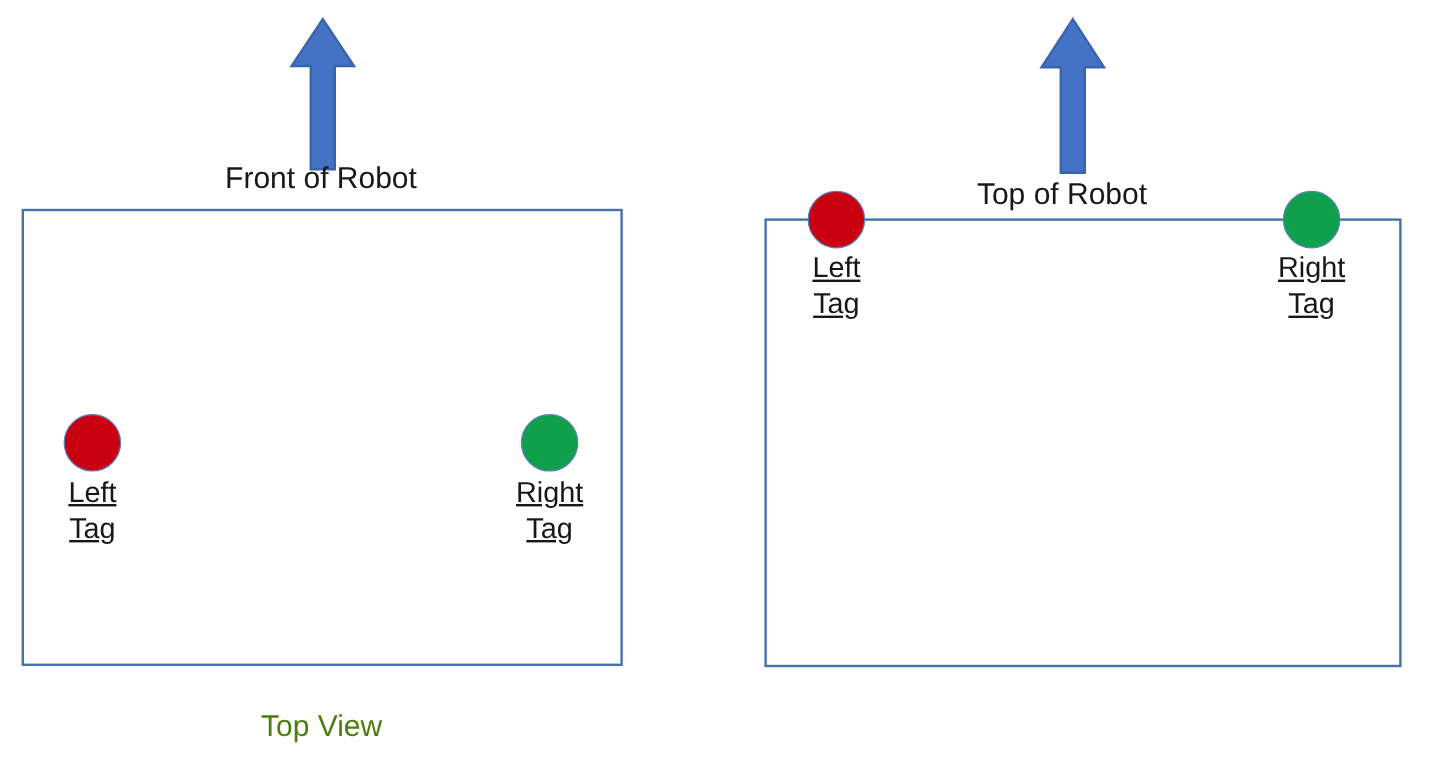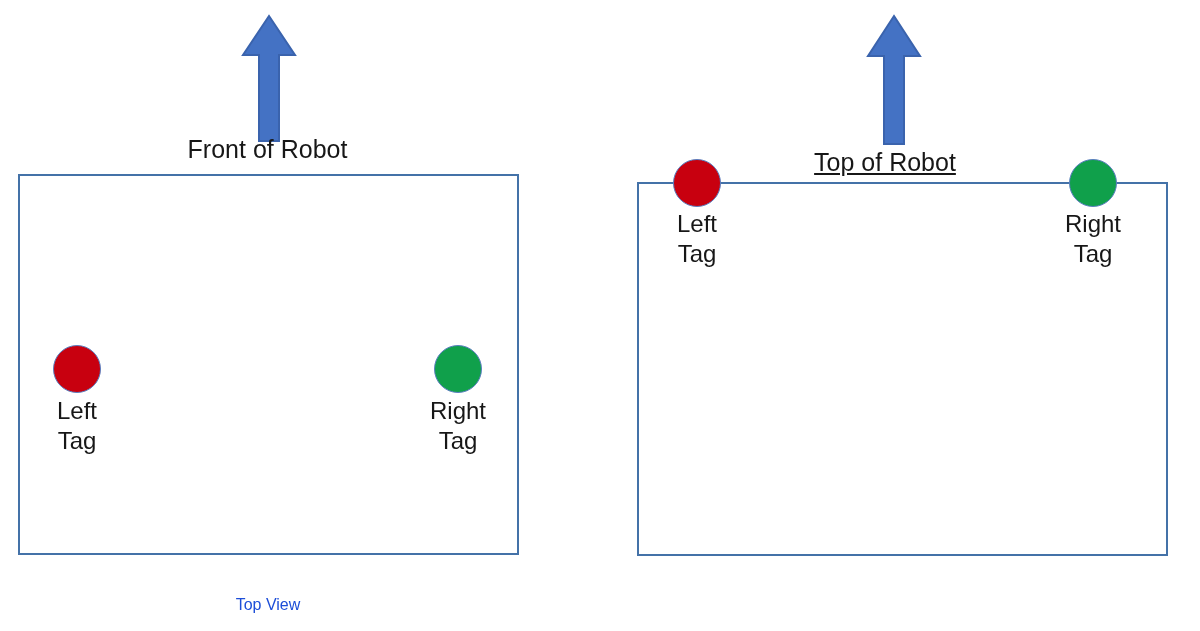--- a/index.html
+++ b/index.html
@@ -37,34 +37,35 @@
   .tag-dot.green{ background: #10a04b; }
 
   .tag-label {
     position: absolute;
     text-align: center;
     color: #171717;
     font-size: 24px;
     line-height: 30px;
     white-space: pre-line;
     letter-spacing: 0px;
+    text-decoration: underline;
   }
   .dir-label {
     position: absolute;
     text-align: center;
     color: #171717;
     font-size: 25px;
     line-height: 28px;
     white-space: nowrap;
   }
   .view-caption {
     position: absolute;
     text-align: center;
-    color: #1d4ed8;
-    font-size: 16px;
+    color: #4d7c0f;
+    font-size: 25px;
     line-height: 28px;
     white-space: nowrap;
   }
 </style>
 </head>
 <body>
 
 <div id="canvas">
 
   <div class="panel" style="left:0; top:0; width:600px; height:631px;">
@@ -87,21 +88,21 @@
 
     <div class="view-caption" style="left:118px; top:591px; width:300px;">Top View</div>
   </div>
 
   <div class="panel" style="left:600px; top:0; width:600px; height:631px;">
 
     <svg class="arrow" style="left:266px; top:14px; width:56px; height:132px;" viewBox="0 0 56 132" xmlns="http://www.w3.org/2000/svg">
       <polygon points="28,2 54,42 38,42 38,130 18,130 18,42 2,42" fill="#4472c4" stroke="#3a63ad" stroke-width="2" stroke-linejoin="miter"></polygon>
     </svg>
 
-    <div class="dir-label" style="left:110px; top:148px; width:350px;text-decoration:underline;">Top of Robot</div>
+    <div class="dir-label" style="left:110px; top:148px; width:350px;">Top of Robot</div>
 
     <div class="robot-box" style="left:37px; top:182px; width:531px; height:374px;"></div>
 
     <div class="tag-dot red" style="left:73px; top:159px; width:48px; height:48px;"></div>
     <div class="tag-label" style="left:37px; top:209px; width:120px;">Left
 Tag</div>
 
     <div class="tag-dot green" style="left:469px; top:159px; width:48px; height:48px;"></div>
     <div class="tag-label" style="left:433px; top:209px; width:120px;">Right
 Tag</div>

